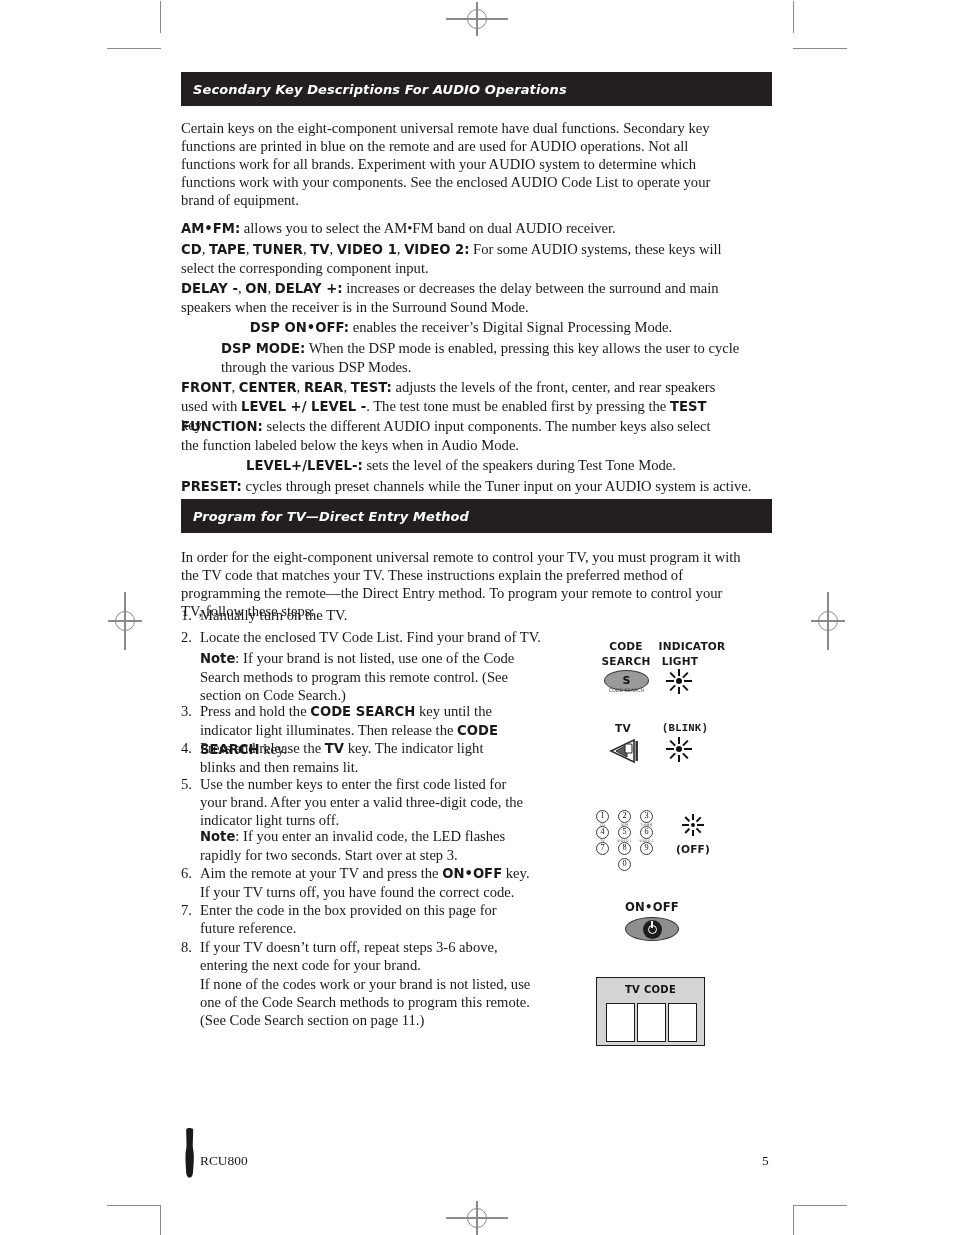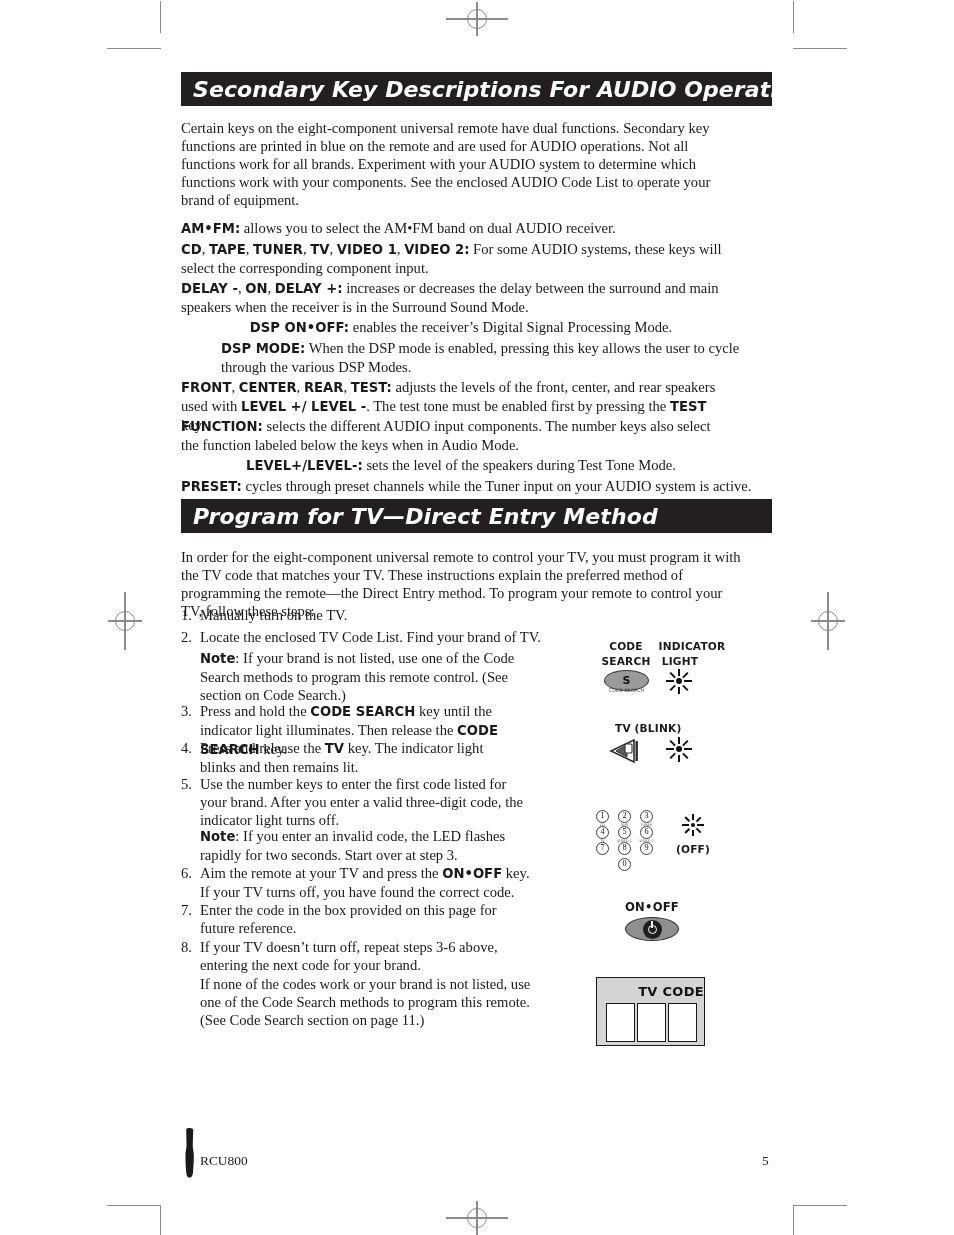--- a/index.html
+++ b/index.html
@@ -38,21 +38,21 @@
     font-family: "DejaVu Sans", sans-serif;
     font-weight: bold;
     font-style: italic;
     letter-spacing: 0.1px;
   }
   .band-text {
     position: absolute;
     left: 12px;
     top: 50%;
     transform: translateY(-50%);
-    font-size: 22px;
+    font-size: 13px;
     white-space: nowrap;
   }
 
   .para {
     position: absolute;
     font-family: "Liberation Serif", serif;
     font-size: 14.6px;
     line-height: 18.1px;
     color: #1a1a1a;
     text-align: left;
@@ -205,24 +205,24 @@
 
   
   .codebox {
     position: absolute;
     background: #d4d4d4;
     border: 1.6px solid #1a1a1a;
     box-sizing: border-box;
   }
   .codebox .cb-title {
     position: absolute; left: 0; right: 0; top: 6px;
-    text-align: right;
+    text-align: center;
     font-family: "DejaVu Sans", sans-serif;
     font-weight: bold;
-    font-size: 13px;
+    font-size: 10px;
     color: #111;
     letter-spacing: .3px;
   }
   .codebox .slot {
     position: absolute;
     background: #ffffff;
     border: 1.4px solid #1a1a1a;
     box-sizing: border-box;
     top: 25px;
     width: 29px;
@@ -400,21 +400,21 @@
     <div class="ray" style="width:2px; height:7px; margin-left:-1px; margin-top:5.5px;"></div>
     <div class="ray" style="width:8px; height:2px; margin-left:-13px; margin-top:-1px;"></div>
     <div class="ray" style="width:8px; height:2px; margin-left:5px; margin-top:-1px;"></div>
     <div class="ray" style="width:2px; height:7px; margin-left:-1px; margin-top:-12.5px; transform:rotate(45deg); transform-origin:1px 12.5px;"></div>
     <div class="ray" style="width:2px; height:7px; margin-left:-1px; margin-top:-12.5px; transform:rotate(-45deg); transform-origin:1px 12.5px;"></div>
     <div class="ray" style="width:2px; height:7px; margin-left:-1px; margin-top:5.5px; transform:rotate(45deg); transform-origin:1px -5.5px;"></div>
     <div class="ray" style="width:2px; height:7px; margin-left:-1px; margin-top:5.5px; transform:rotate(-45deg); transform-origin:1px -5.5px;"></div>
   </div>
 
   <div class="lbl" style="left:597px; top:722px; width:52px;">TV</div>
-  <div class="lbl" style="left:623px; top:722px; width:70px;">(BLINK)</div>
+  <div class="lbl" style="left:650px; top:722px; width:70px;font-family:Liberation Mono, monospace;">(BLINK)</div>
 
   <div class="tv-key" style="left:607px; top:737px; width:34px; height:28px;">
     <svg width="34" height="28" viewBox="0 0 34 28">
       <path d="M4 14 L27 3 L27 25 Z" fill="#ffffff" stroke="#2c2c2c" stroke-width="1.6"></path>
       <path d="M9 14 L20 8 L20 20 Z" fill="#5d5d5d" stroke="#2c2c2c" stroke-width="1"></path>
       <rect x="18" y="7" width="7" height="9" rx="1" fill="#ffffff" stroke="#2c2c2c" stroke-width="1.1"></rect>
       <rect x="28.5" y="4" width="2.4" height="20" fill="#2c2c2c"></rect>
     </svg>
   </div>
 

